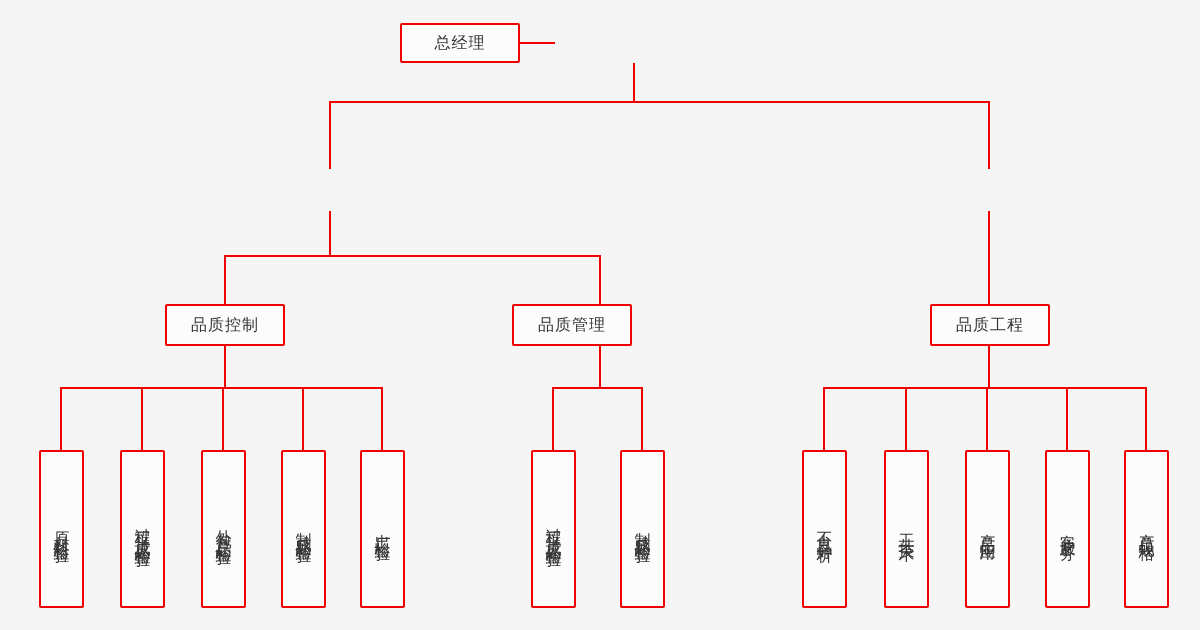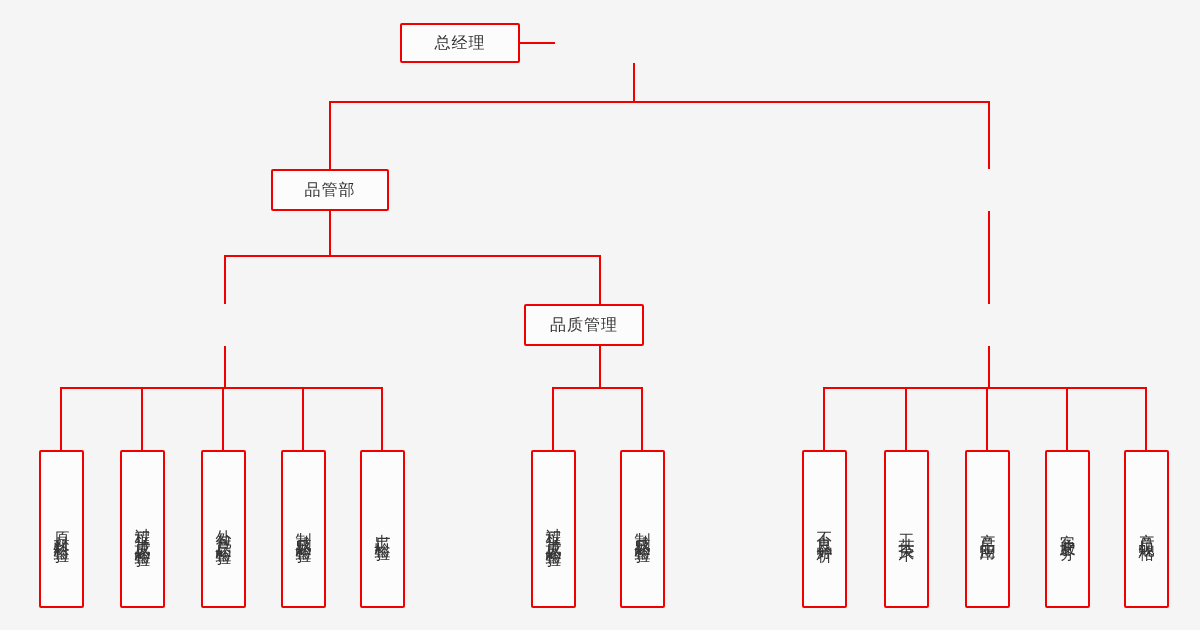--- a/index.html
+++ b/index.html
@@ -43,23 +43,24 @@
   .h-line{height:2px;}
   .v-line{width:2px;}
 </style>
 </head>
 <body>
 
 <div class="canvas">
 
   <div class="node" style="left:400px;top:23px;width:120px;height:40px">总经理</div>
 
-  <div class="node" style="left:271px;top:169px;width:118px;height:42px">品管部</div>
 
-  <div class="node" style="left:524px;top:304px;width:120px;height:42px">品质管理</div>
+  <div class="node" style="left:165px;top:304px;width:120px;height:42px">品质控制</div>
+  <div class="node" style="left:512px;top:304px;width:120px;height:42px">品质管理</div>
+  <div class="node" style="left:930px;top:304px;width:120px;height:42px">品质工程</div>
 
   <div class="node vertical" style="left:39px;top:450px;width:45px;height:158px">原材料检验</div>
   <div class="node vertical" style="left:120px;top:450px;width:45px;height:158px">过程半成品检验</div>
   <div class="node vertical" style="left:201px;top:450px;width:45px;height:158px">外包产品检验</div>
   <div class="node vertical" style="left:281px;top:450px;width:45px;height:158px">制成品检验</div>
   <div class="node vertical" style="left:360px;top:450px;width:45px;height:158px">出厂检验</div>
 
   <div class="node vertical" style="left:531px;top:450px;width:45px;height:158px">过程半成品检验</div>
   <div class="node vertical" style="left:620px;top:450px;width:45px;height:158px">制成品检验</div>
 

